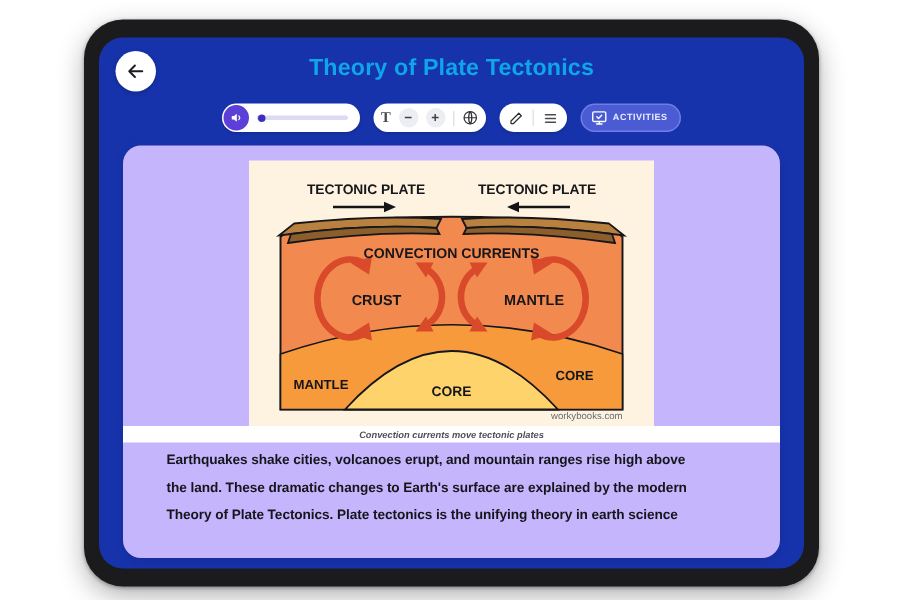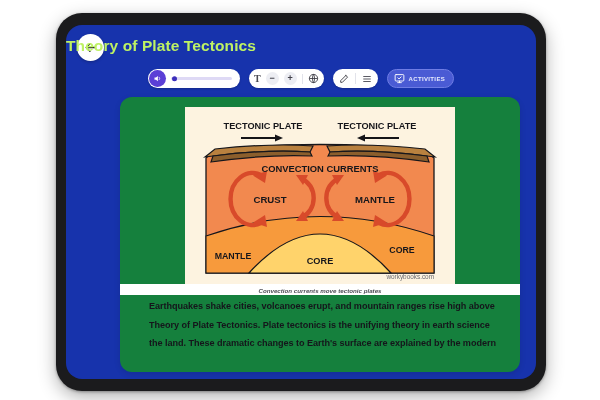--- a/index.html
+++ b/index.html
@@ -44,22 +44,22 @@
     background: #ffffff;
     display: flex; align-items: center; justify-content: center;
     box-shadow: 0 1px 3px rgba(0,0,0,.25);
     cursor: pointer;
   }
   .back-btn svg { width: 13px; height: 13px; display:block; }
 
   .page-title {
     position: absolute;
     left: 0; right: 0; top: 12px;
-    text-align: left;
-    color: #bef264;
+    text-align: center;
+    color: #0ea5e9;
     font-size: 15.5px;
     font-weight: 800;
     letter-spacing: .1px;
   }
 
   
   .toolbar {
     position: absolute;
     left: 0; right: 0; top: 44px;
     display: flex;
@@ -128,25 +128,24 @@
   .activities-btn svg { width: 11px; height: 11px; display:block; }
   .activities-label {
     color: #e9ecff; font-size: 6px; font-weight: 700; letter-spacing: .35px;
   }
 
   
   .content-card {
     position: absolute;
     left: 16px; right: 16px;
     top: 72px; bottom: 7px;
-    background: #15803d;
+    background: #c4b5fd;
     border-radius: 12px;
     overflow: hidden;
     box-shadow: 0 2px 6px rgba(0,0,0,.12);
-    margin-left: 38px;
   }
   .figure-wrap {
     margin: 10px auto 0 auto;
     width: 270px;
     background: #fdf3e0;
     padding: 6px 6px 3px 6px;
   }
   .figure-svg { display: block; width: 100%; height: auto; }
   .figure-caption {
     text-align: center;
@@ -301,20 +300,20 @@
             <text x="129" y="151" font-family="Liberation Sans, sans-serif" font-size="9.2" font-weight="700" fill="#16161b" text-anchor="middle">CORE</text>
 
             <text x="243" y="166" font-family="Liberation Sans, sans-serif" font-size="6.4" fill="#6a6a72" text-anchor="end">workybooks.com</text>
           </svg>
         </div>
 
         <div class="figure-caption">Convection currents move tectonic plates</div>
 
         <div class="body-text">
           <div>Earthquakes shake cities, volcanoes erupt, and mountain ranges rise high above</div>
+          <div>the land. These dramatic changes to Earth's surface are explained by the modern</div>
           <div>Theory of Plate Tectonics. Plate tectonics is the unifying theory in earth science</div>
-          <div>the land. These dramatic changes to Earth's surface are explained by the modern</div>
         </div>
       </div>
 
     </div>
   </div>
 </div>
 
 </body></html>

